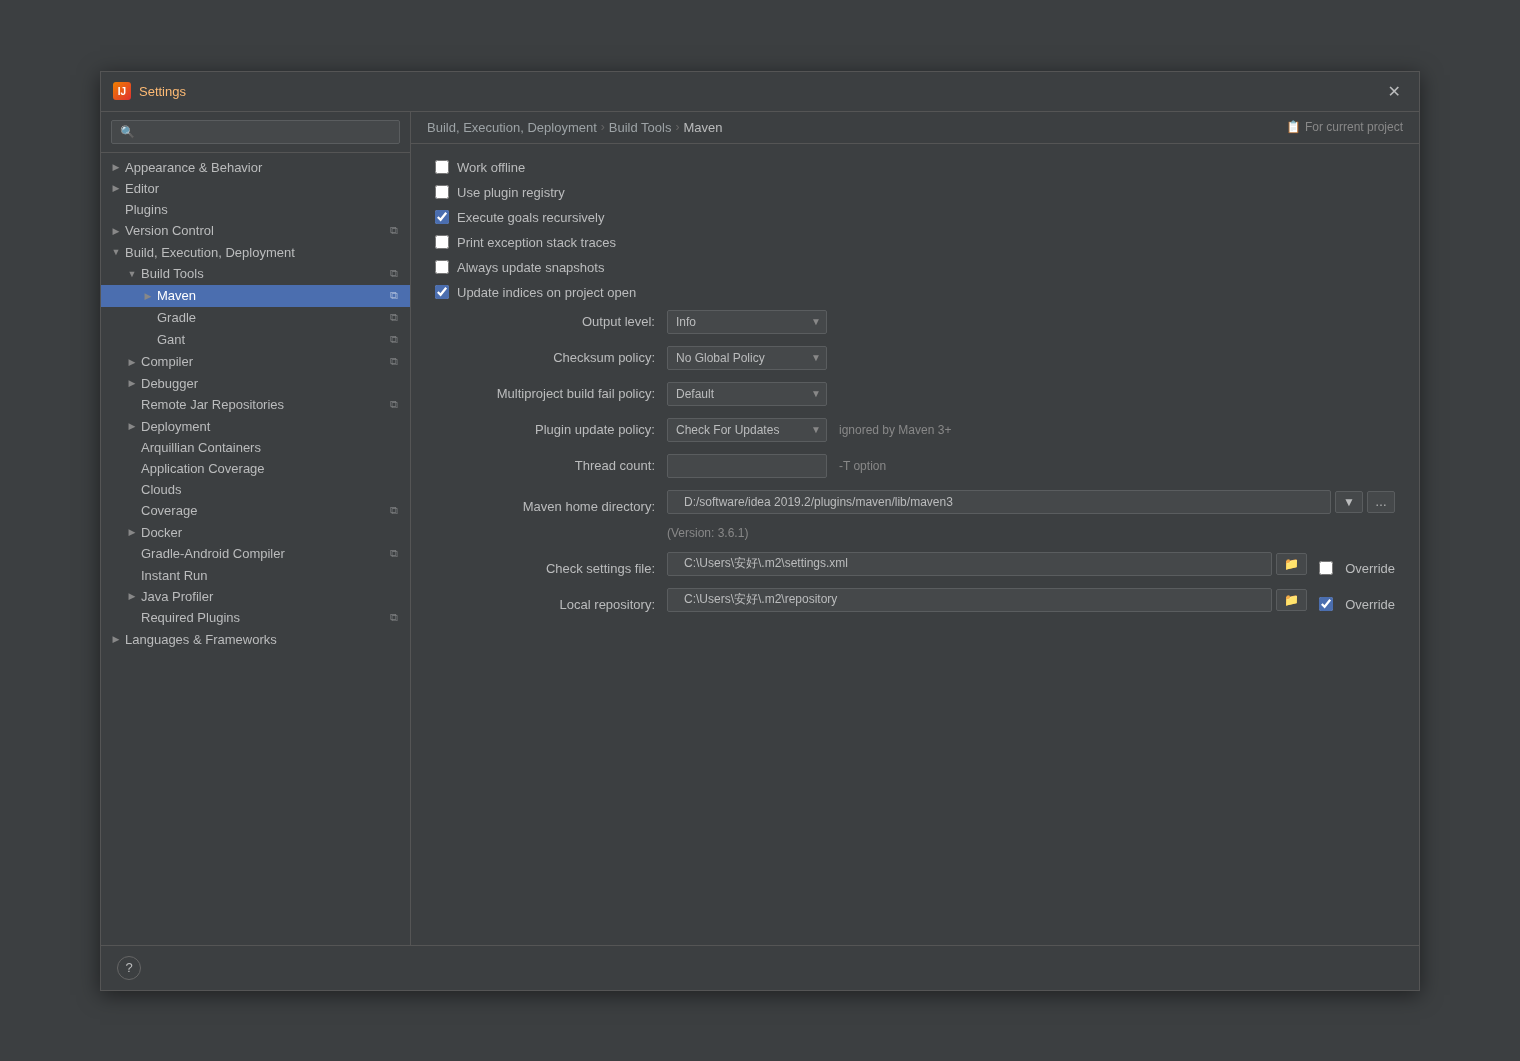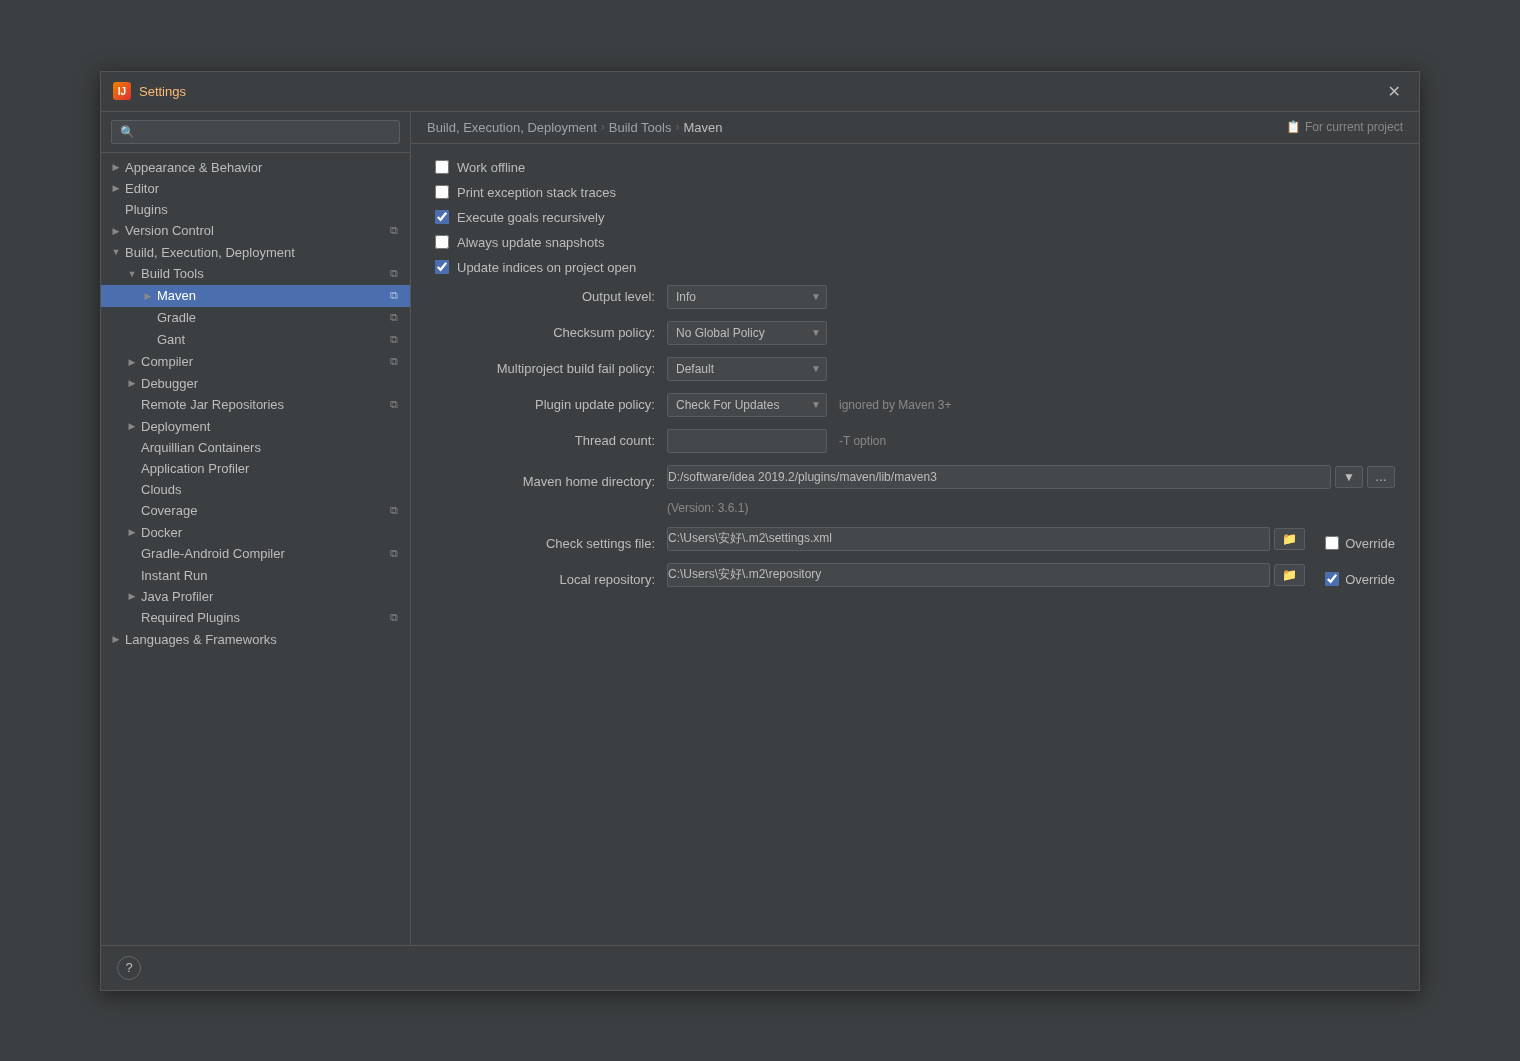--- a/index.html
+++ b/index.html
@@ -257,21 +257,21 @@
     .path-input-wrap {
       display: flex;
       align-items: center;
       gap: 4px;
       flex: 1;
     }
     .path-input {
       background: #45484a;
       border: 1px solid #5a5d5f;
       color: #bbbcbd;
-      padding: 4px 0;
+      padding: 4px 16px;
       font-size: 12px;
       flex: 1;
       outline: none;
       border-radius: 2px;
     }
     .path-btn {
       background: #45484a;
       border: 1px solid #5a5d5f;
       color: #bbbcbd;
       padding: 3px 7px;
@@ -281,22 +281,22 @@
     }
     .version-text {
       color: #888;
       font-size: 12px;
       padding-left: 232px;
       margin-bottom: 12px;
     }
     .override-checkbox {
       display: flex;
       align-items: center;
-      gap: 6px;
-      margin-left: 8px;
+      gap: 12px;
+      margin-left: 0;
     }
     .override-checkbox input[type=checkbox] {
       width: 14px;
       height: 14px;
       accent-color: #4b6eaf;
     }
     .override-label {
       color: #bbbcbd;
       font-size: 13px;
     }
@@ -448,21 +448,21 @@
             <span class="tree-label">Deployment</span>
           </div>
           <div class="tree-item">
             <span class="indent" style="width: 24px;"></span>
             <span class="tree-arrow"></span>
             <span class="tree-label">Arquillian Containers</span>
           </div>
           <div class="tree-item">
             <span class="indent" style="width: 24px;"></span>
             <span class="tree-arrow"></span>
-            <span class="tree-label">Application Profiler</span>
+            <span class="tree-label">Application Coverage</span>
           </div>
           <div class="tree-item">
             <span class="indent" style="width: 24px;"></span>
             <span class="tree-arrow"></span>
             <span class="tree-label">Clouds</span>
           </div>
           <div class="tree-item">
             <span class="indent" style="width: 24px;"></span>
             <span class="tree-arrow"></span>
             <span class="tree-label">Coverage</span>
@@ -519,25 +519,29 @@
         </div>
       </div>
 
       <div class="settings-area" id="settings-content">
           <div class="checkbox-row">
             <input type="checkbox" style="">
             <span class="checkbox-label">Work offline</span>
           </div>
           <div class="checkbox-row">
             <input type="checkbox" style="">
-            <span class="checkbox-label">Print exception stack traces</span>
+            <span class="checkbox-label">Use plugin registry</span>
           </div>
           <div class="checkbox-row">
             <input type="checkbox" checked="" style="">
             <span class="checkbox-label">Execute goals recursively</span>
+          </div>
+          <div class="checkbox-row">
+            <input type="checkbox" style="">
+            <span class="checkbox-label">Print exception stack traces</span>
           </div>
           <div class="checkbox-row">
             <input type="checkbox" style="">
             <span class="checkbox-label">Always update snapshots</span>
           </div>
           <div class="checkbox-row">
             <input type="checkbox" checked="" style="">
             <span class="checkbox-label">Update indices on project open</span>
           </div>
           <div class="form-row">

